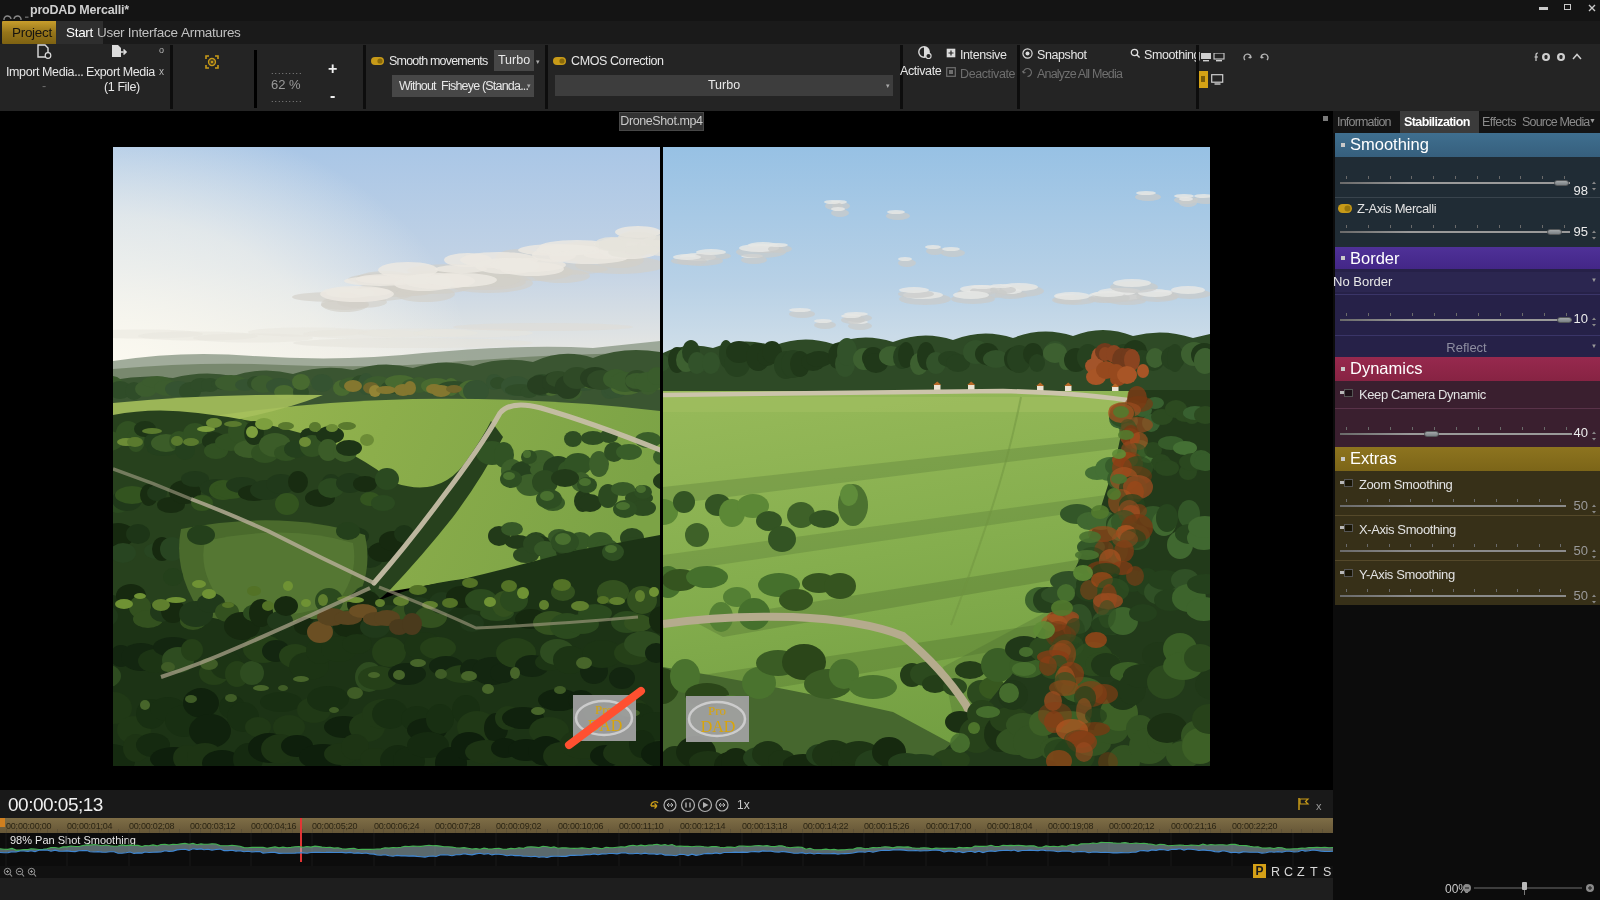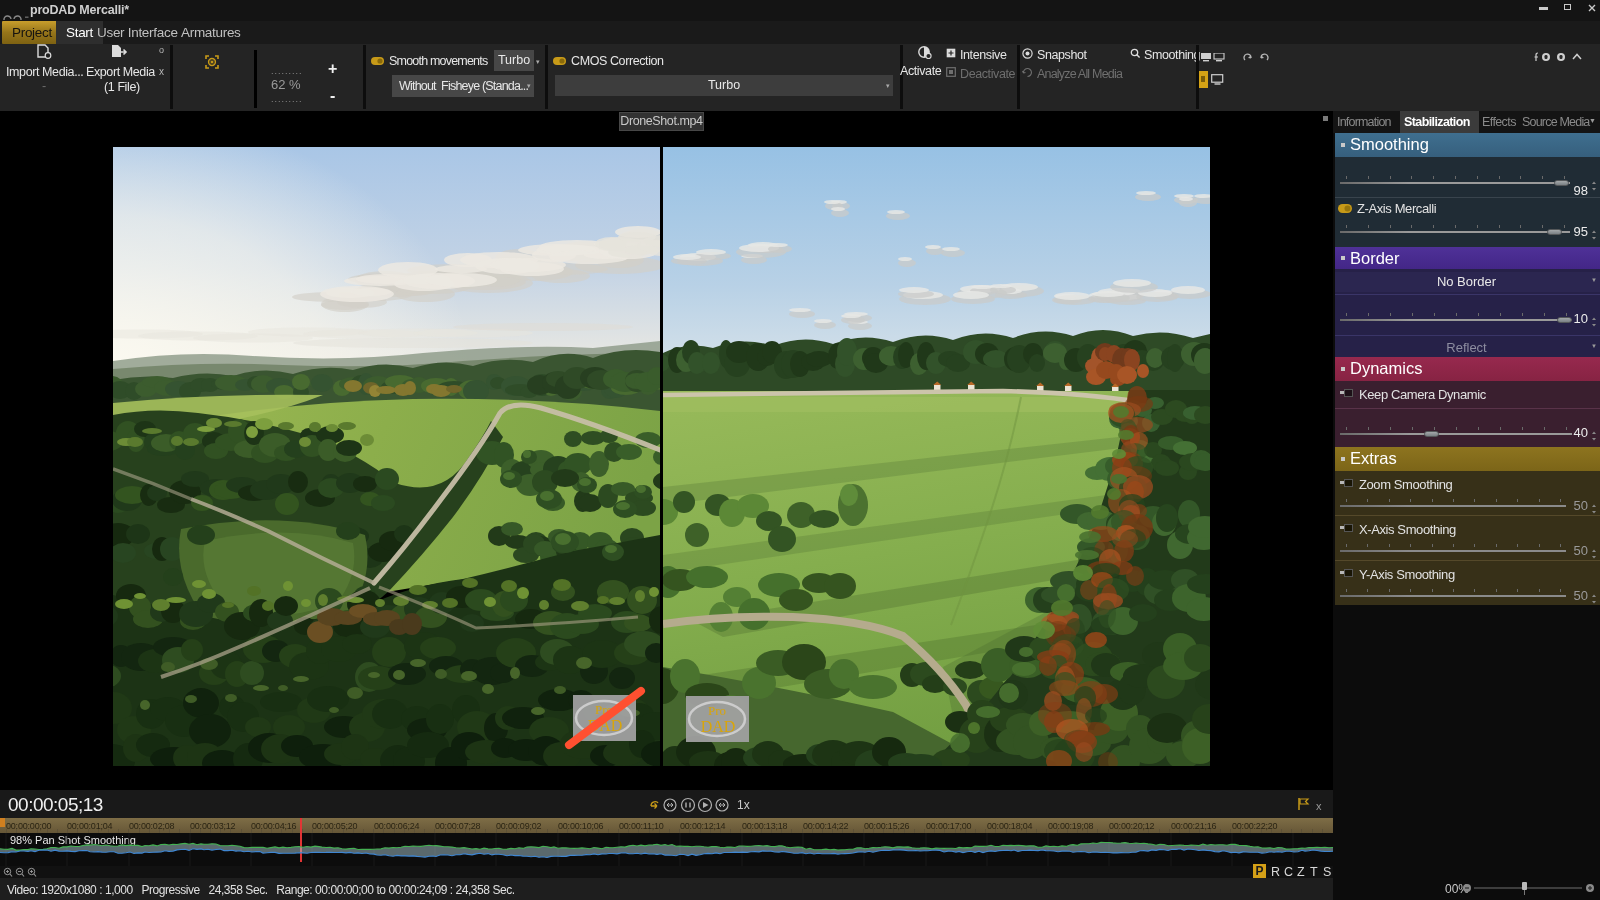--- a/index.html
+++ b/index.html
@@ -1276,21 +1276,21 @@
       <svg style="position:absolute;left:258px;top:118px" width="6" height="12" viewBox="0 0 6 12">
         <path d="M1 4 L3 1.5 L5 4 Z" fill="#8a8a8a"></path>
         <path d="M1 8 L3 10.5 L5 8 Z" fill="#8a8a8a"></path>
       </svg>
       <div style="position:absolute;left:2px;top:136px;width:320px;height:22px;background:linear-gradient(#4f3198,#432687)">
         <div style="position:absolute;left:6px;top:9px;width:4px;height:4px;background:#c9c9c9"></div>
         <div style="position:absolute;left:15px;top:2px;font-size:16.5px;color:#fff">Border</div>
       </div>
       <div style="position:absolute;left:2px;top:158px;width:265px;height:25px;background:#262148"></div>
       <div style="position:absolute;left:2px;top:161px;width:265px;height:20px;background:#2b2650;"></div>
-      <div style="position:absolute;left:0;top:163px;width:267px;text-align:center;font-size:13px;color:#e8e8e8">No Border</div>
+      <div style="position:absolute;left:0;top:163px;width:267px;font-size:13px;color:#e8e8e8">No Border</div>
       <div style="position:absolute;left:258px;top:166px;font-size:6px;color:#9a9a9a">▼</div>
       <div style="position:absolute;left:2px;top:183px;width:265px;height:1px;background:#3a3568"></div>
       <div style="position:absolute;left:2px;top:184px;width:265px;height:40px;background:#262148"></div>
       <div style="position:absolute;left:13px;top:202px;width:1px;height:2.5px;background:#6a6a6a"></div>
       <div style="position:absolute;left:35px;top:202px;width:1px;height:2.5px;background:#6a6a6a"></div>
       <div style="position:absolute;left:57px;top:202px;width:1px;height:2.5px;background:#6a6a6a"></div>
       <div style="position:absolute;left:79px;top:202px;width:1px;height:2.5px;background:#6a6a6a"></div>
       <div style="position:absolute;left:101px;top:202px;width:1px;height:2.5px;background:#6a6a6a"></div>
       <div style="position:absolute;left:123px;top:202px;width:1px;height:2.5px;background:#6a6a6a"></div>
       <div style="position:absolute;left:145px;top:202px;width:1px;height:2.5px;background:#6a6a6a"></div>
@@ -1409,21 +1409,20 @@
     </div>
 
   <div class="abs" id="transport"></div>
   <div class="abs" id="timecode">00:00:05;13</div>
   <div class="abs" id="ruler"></div>
   <div class="abs" id="wavezone"></div>
   <div class="abs" id="wavelabel">98% Pan Shot Smoothing</div>
   <div class="abs" id="playhead"></div>
   <div class="abs" id="zoomrow"></div>
   <div class="abs" id="statusbar"></div>
-  <div class="abs" id="statustext">Video: 1920x1080 : 1,000&nbsp;&nbsp;&nbsp;Progressive&nbsp;&nbsp;&nbsp;24,358 Sec.&nbsp;&nbsp;&nbsp;Range: 00:00:00;00 to 00:00:24;09 : 24,358 Sec.</div>
 
 <svg class="abs" style="left:649px;top:797px" width="110" height="16" viewBox="0 0 110 16">
       <path d="M2 9 L8 9 M8 9 L5.5 6.5 M8 9 L5.5 11.5 M2 9 C2 4 8 4 9 6" stroke="#c79a18" stroke-width="1.3" fill="none"></path>
       <circle cx="21" cy="8" r="6" fill="none" stroke="#b0b0b0" stroke-width="1.2"></circle>
       <path d="M18 8 L24 8 M18 8 L20 6 M18 8 L20 10 M24 8 L22 6 M24 8 L22 10" stroke="#b0b0b0" stroke-width="1"></path>
       <circle cx="39" cy="8" r="6.5" fill="none" stroke="#b0b0b0" stroke-width="1.2"></circle>
       <path d="M37 5.5 L37 10.5 M41 5.5 L41 10.5" stroke="#b0b0b0" stroke-width="1.4"></path>
       <circle cx="56" cy="8" r="6.5" fill="none" stroke="#b0b0b0" stroke-width="1.2"></circle>
       <path d="M54 5 L59.5 8 L54 11 Z" fill="#b0b0b0"></path>
       <circle cx="73" cy="8" r="6" fill="none" stroke="#b0b0b0" stroke-width="1.2"></circle>

